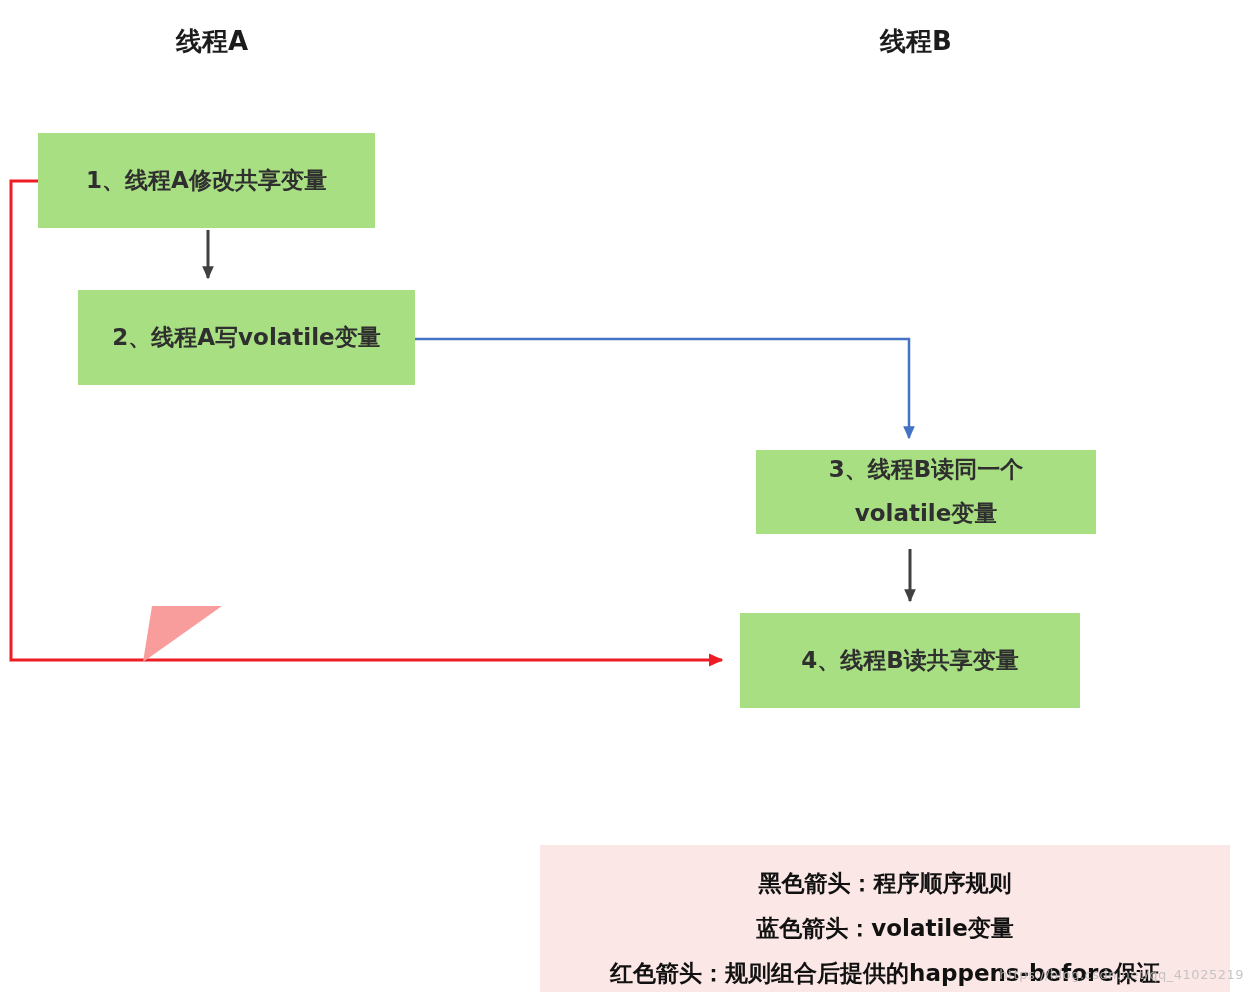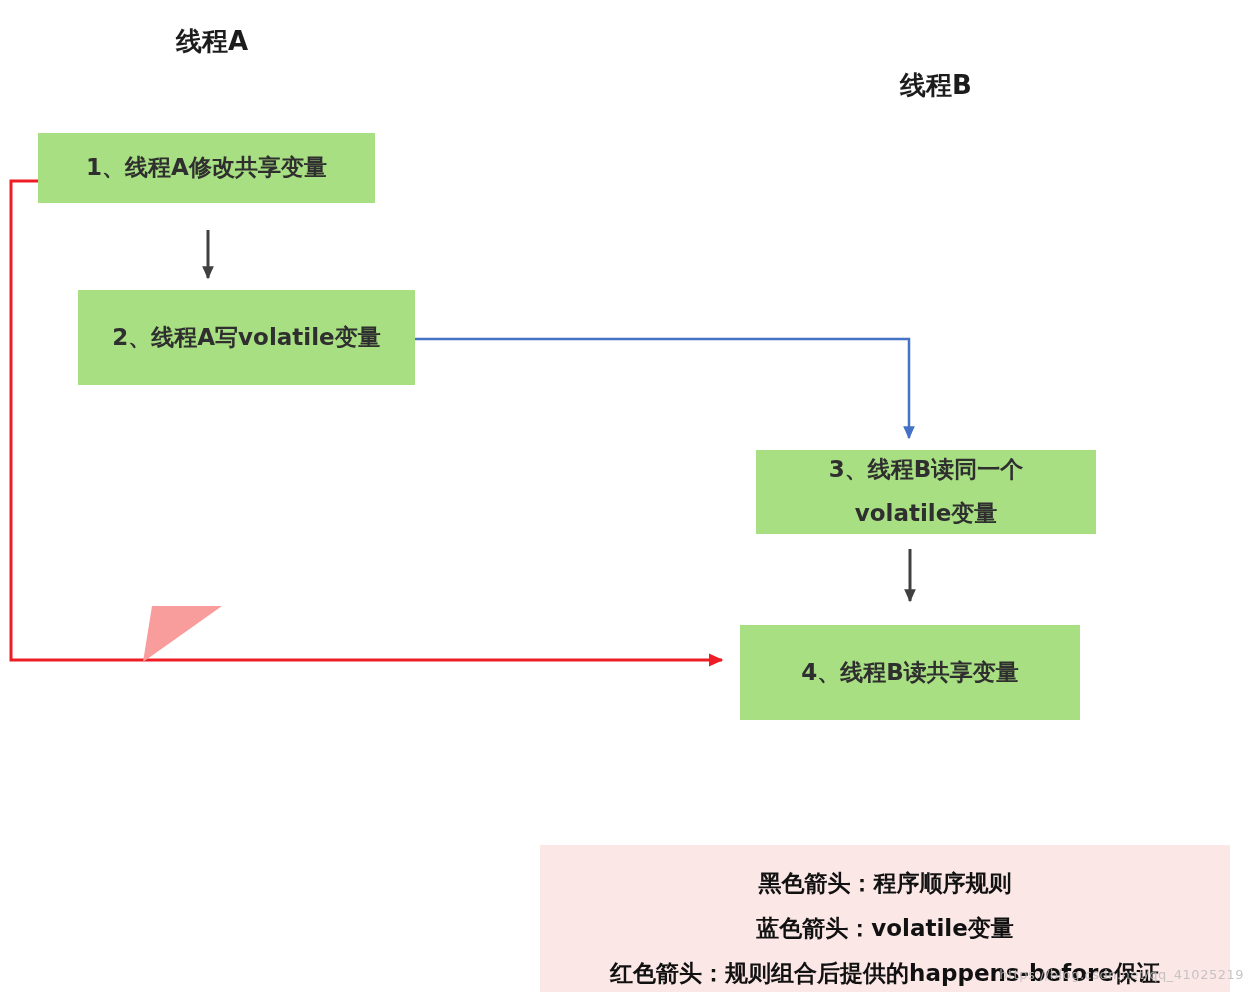--- a/index.html
+++ b/index.html
@@ -27,39 +27,39 @@
   }
   .thread-label {
     position: absolute;
     width: 240px;
     text-align: center;
     font-size: 26px;
     font-weight: bold;
     color: #1c1c1c;
   }
   .thread-a { left: 92px; top: 24px; }
-  .thread-b { left: 816px; top: 24px; margin-top: 44px; }
+  .thread-b { left: 796px; top: 24px; }
 
   .node {
     position: absolute;
     background: var(--box-green);
     color: var(--box-text);
     font-size: 23px;
     font-weight: bold;
     display: flex;
     align-items: center;
     justify-content: center;
     text-align: center;
     white-space: pre-line;
     line-height: 1.9;
   }
-  .node1 { left: 38px;  top: 133px; width: 337px; height: 70px; }
+  .node1 { left: 38px;  top: 133px; width: 337px; height: 95px; }
   .node2 { left: 38px;  top: 290px; width: 337px; height: 95px; margin-left: 40px; }
   .node3 { left: 756px; top: 450px; width: 340px; height: 84px; }
-  .node4 { left: 740px; top: 613px; width: 340px; height: 95px; margin-top: 12px; }
+  .node4 { left: 740px; top: 613px; width: 340px; height: 95px; }
 
   .arrow-layer {
     position: absolute;
     left: 0; top: 0;
     width: 1258px; height: 992px;
     pointer-events: none;
   }
   .stroke-black { stroke: var(--arrow-black); fill: none; stroke-width: 3; }
   .stroke-blue  { stroke: var(--arrow-blue);  fill: none; stroke-width: 2.5; }
   .stroke-red   { stroke: var(--arrow-red);   fill: none; stroke-width: 3; }

